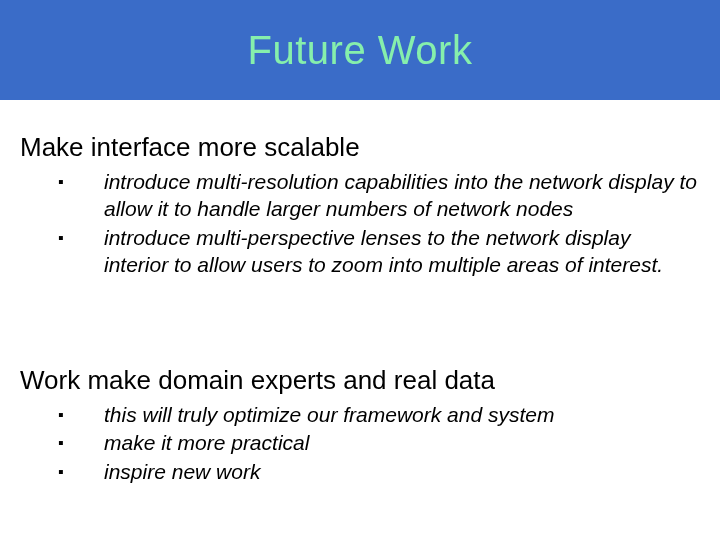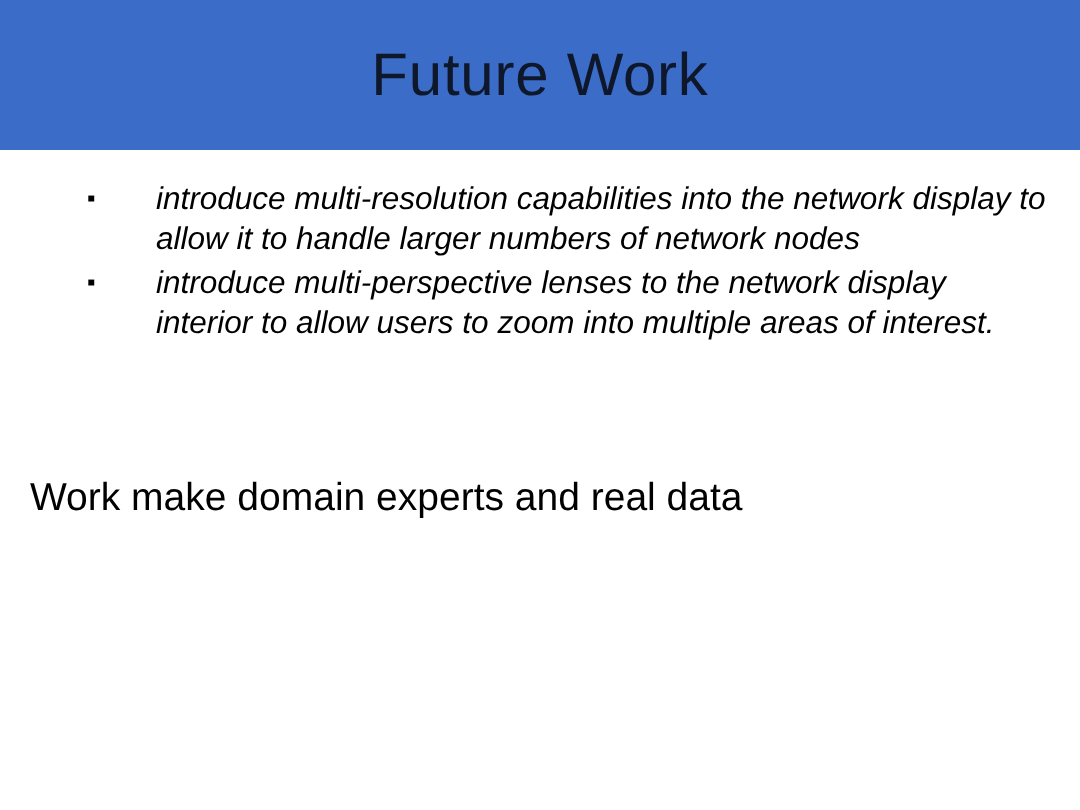--- a/index.html
+++ b/index.html
@@ -12,21 +12,21 @@
     color: #000000;
     overflow: hidden;
   }
   .slide {
     width: 720px;
     height: 540px;
     position: relative;
   }
   .title-bar {
     background: #3a6cc8;
-    color: #0f172a;
+    color: #86efac;
     height: 100px;
     display: flex;
     align-items: center;
     justify-content: center;
   }
   .title-bar h1 {
     margin: 0;
     font-weight: 300;
     font-size: 40px;
     letter-spacing: 0.5px;
@@ -68,23 +68,29 @@
 <body>
 
 <div class="slide">
 
   <div class="title-bar">
     <h1>Future Work</h1>
   </div>
 
   <div class="content">
 
+    <div class="section-heading">Make interface more scalable</div>
     <ul class="bullets">
       <li>introduce multi-resolution capabilities into the network display to allow it to handle larger numbers of network nodes</li>
       <li>introduce multi-perspective lenses to the network display interior to allow users to zoom into multiple areas of interest.</li>
     </ul>
 
     <div class="gap"></div>
 
     <div class="section-heading">Work make domain experts and real data</div>
+    <ul class="bullets">
+      <li>this will truly optimize our framework and system</li>
+      <li>make it more practical</li>
+      <li>inspire new work</li>
+    </ul>
 
   </div>
 </div>
 
 </body></html>

